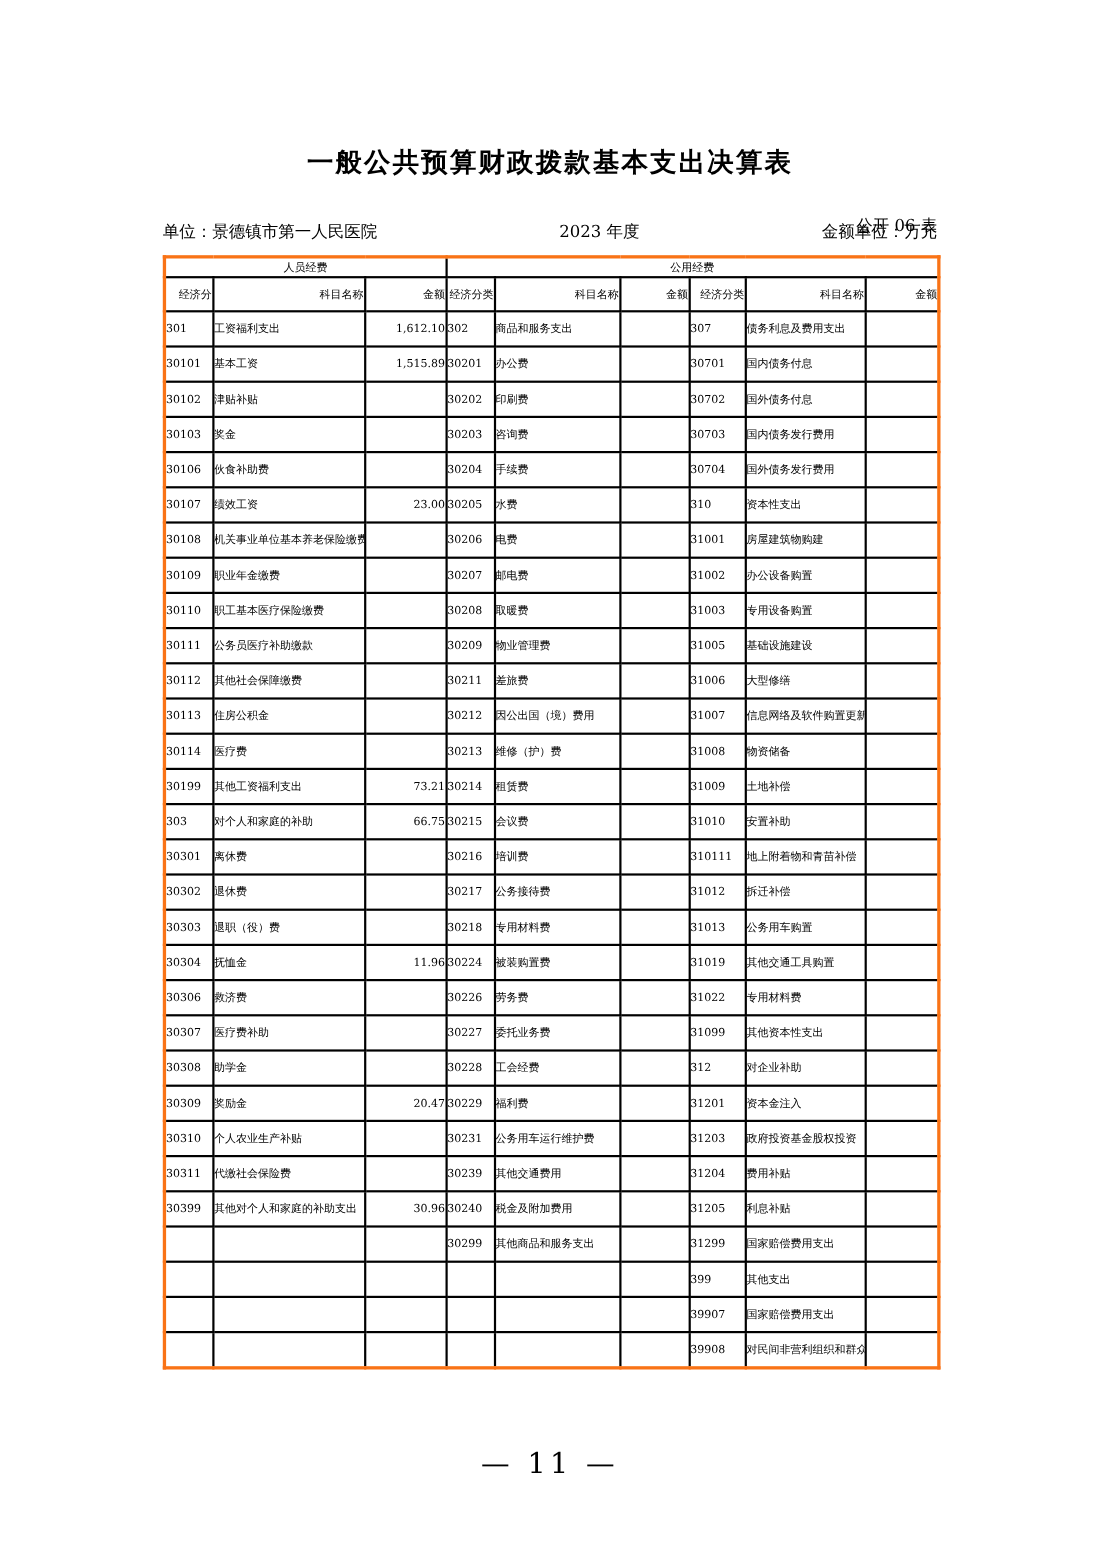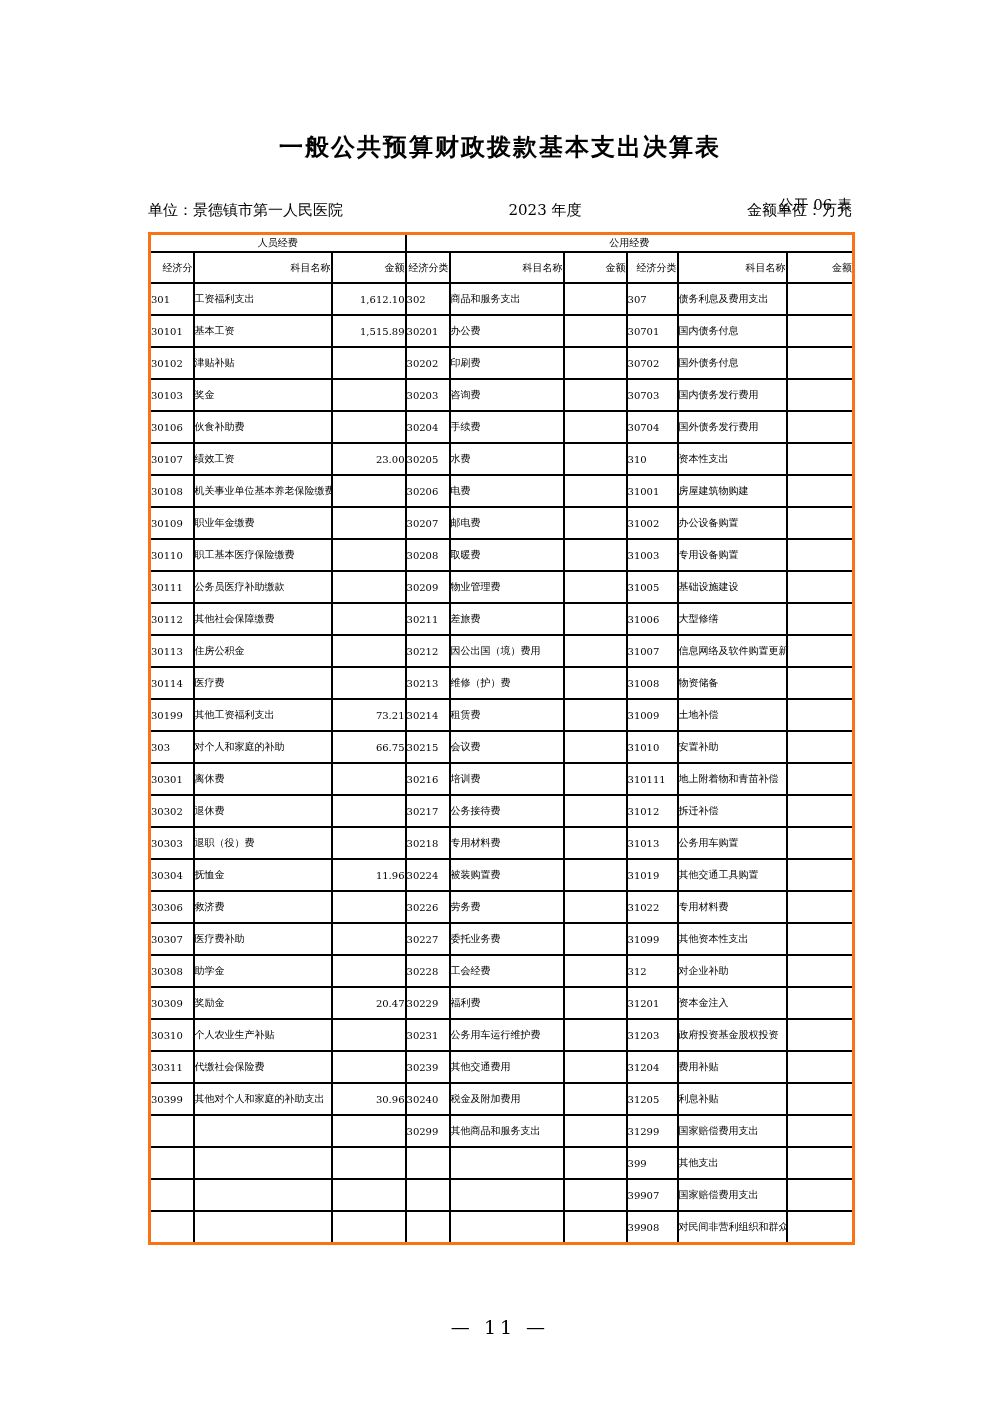--- a/index.html
+++ b/index.html
@@ -35,21 +35,21 @@
   }
   tr.secrow th{height:16px;text-align:center;}
   tr.headrow th{height:29px;text-align:right;}
   tbody td{height:30px;}
   td.code{text-align:left;padding-left:5px;}
   td.name{text-align:left;padding-left:8px;position:relative;}
   td.amt{text-align:right;padding-right:6px;}
   .bold{font-weight:bold;}
   .pageno{
     position:absolute;top:1316px;left:0;width:100%;
-    text-align:center;font-size:19px;letter-spacing:4px;
+    text-align:center;font-size:26px;letter-spacing:4px;
   }
 </style>
 </head>
 <body>
 
 <div class="page">
 
   <h1 class="title">一般公共预算财政拨款基本支出决算表</h1>
 
   <div class="tableno">公开 06 表</div>

